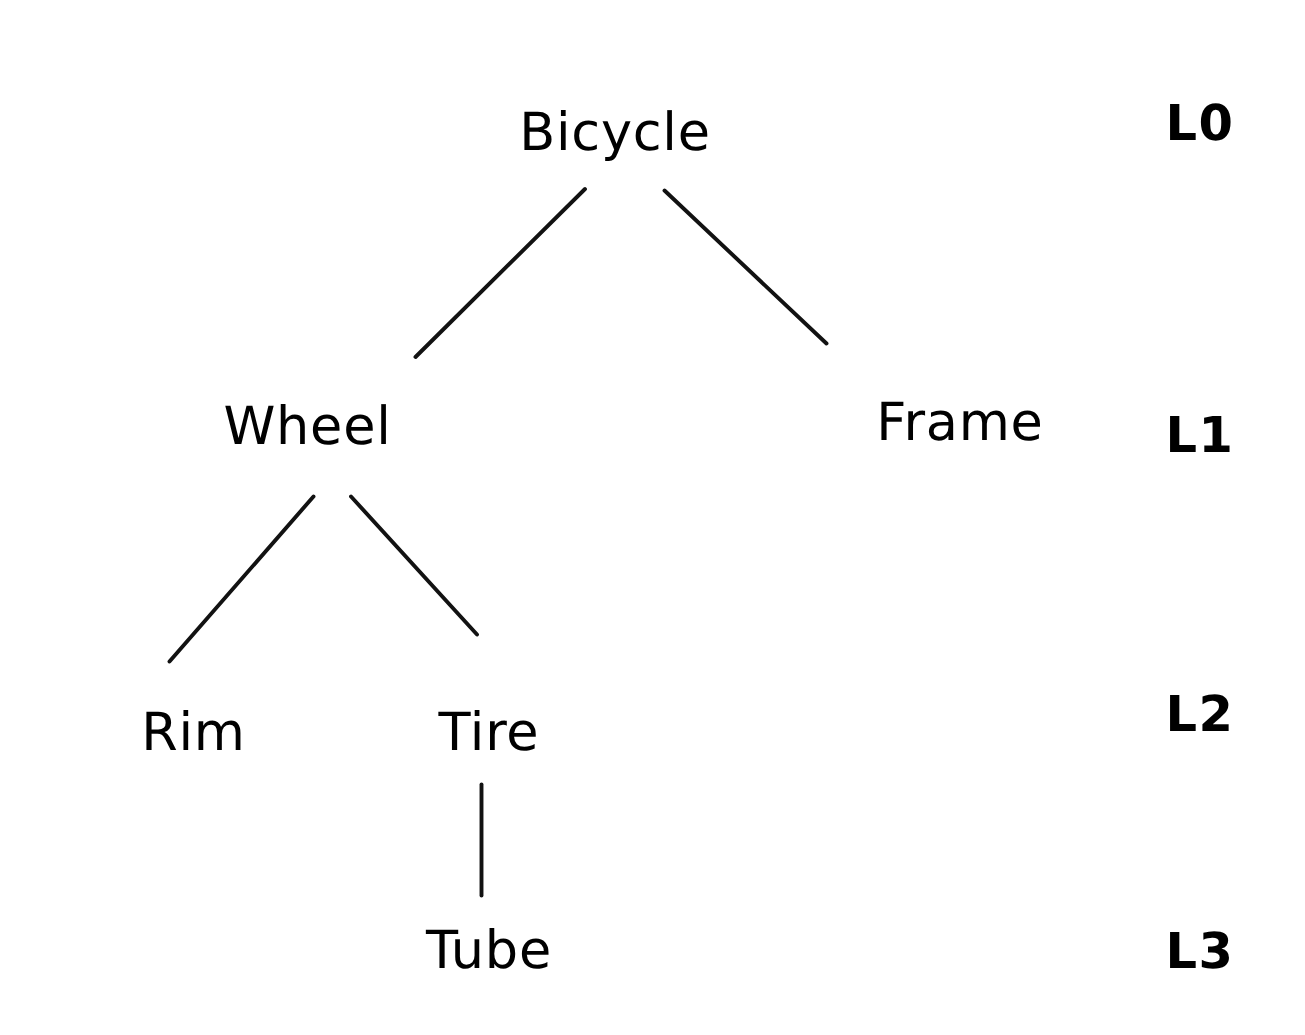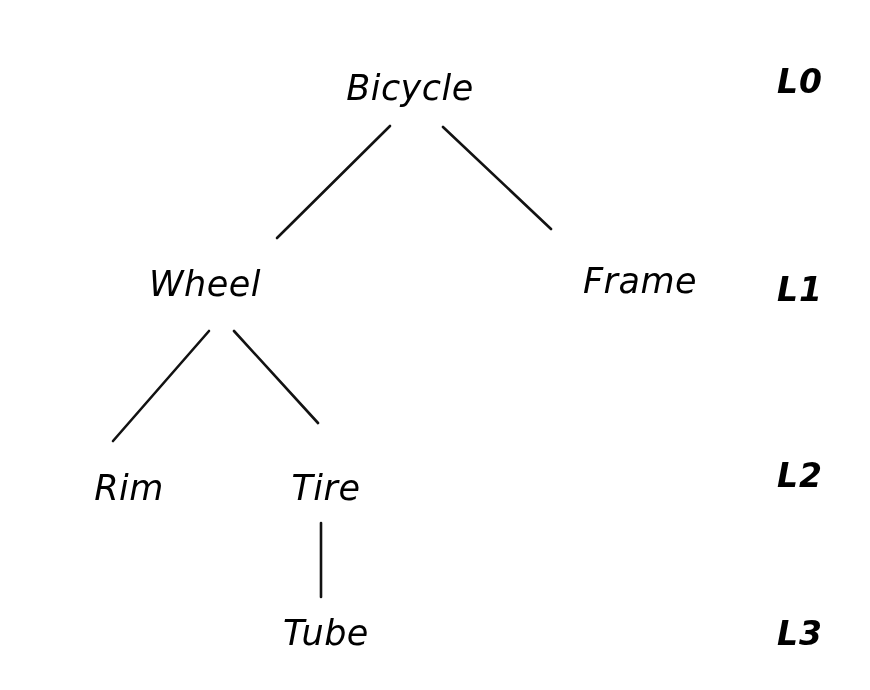--- a/index.html
+++ b/index.html
@@ -12,21 +12,20 @@
     width: 870px;
     height: 690px;
     overflow: hidden;
     font-family: "DejaVu Sans", sans-serif;
   }
   #diagram-root {
     position: relative;
     width: 870px;
     height: 690px;
     background: #ffffff;
-    font-style: italic;
   }
   #tree-svg {
     position: absolute;
     left: 0;
     top: 0;
     width: 870px;
     height: 690px;
     display: block;
   }
   .node-label {

